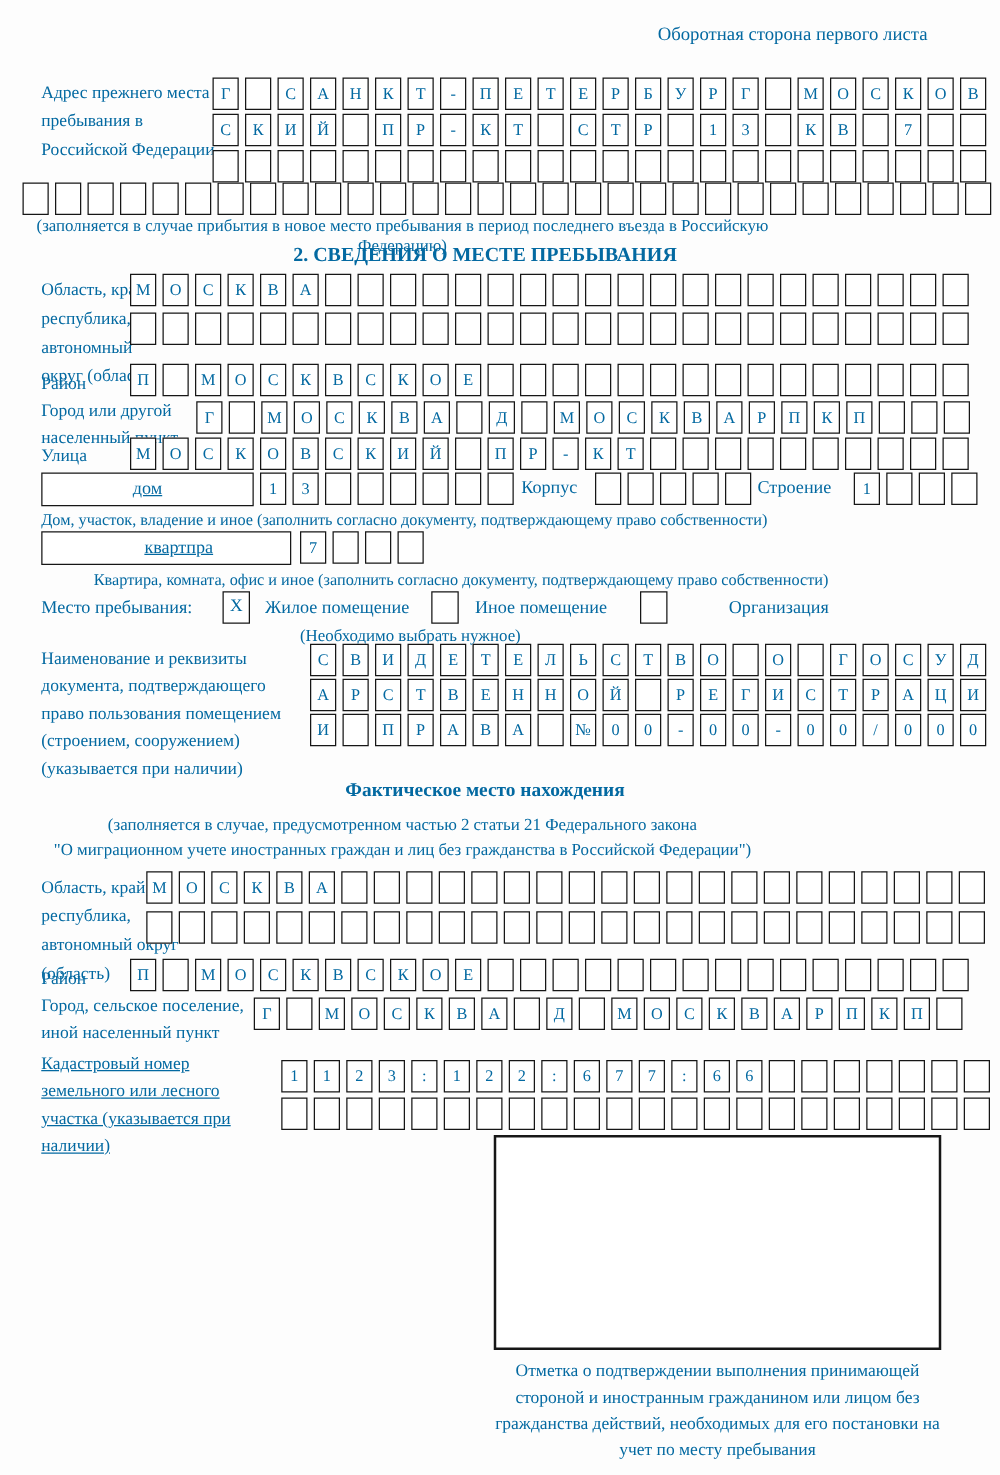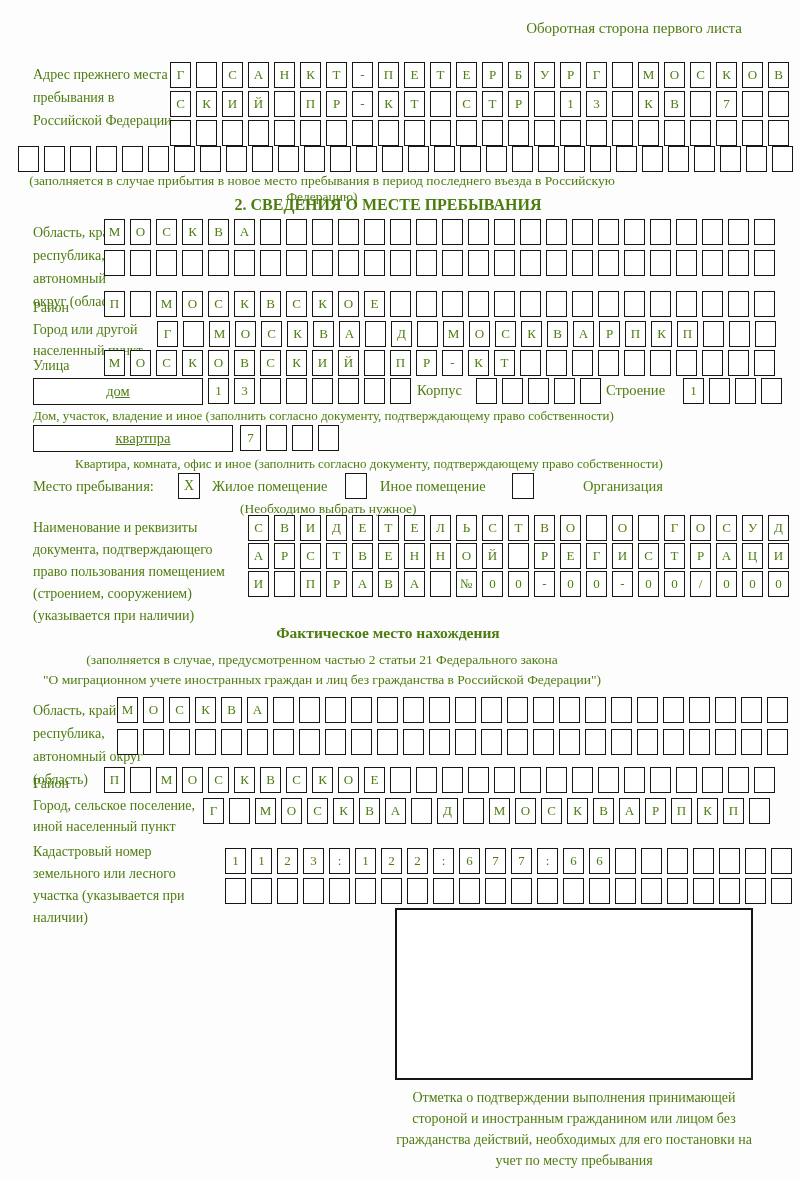--- a/index.html
+++ b/index.html
@@ -1,18 +1,18 @@
 <!DOCTYPE html>
 <html><head>
 <meta charset="utf-8">
 <style>
   html,body{margin:0;padding:0;background:#ffffff;}
   #form{
     position:relative;width:800px;height:1180px;background:#fdfdfd;
-    font-family:"Liberation Serif","DejaVu Serif",serif;color:#4d7c0f;overflow:hidden;
+    font-family:"Liberation Serif","DejaVu Serif",serif;color:#0369a1;overflow:hidden;
   }
   .abs{position:absolute;}
   .lbl{font-size:14px;line-height:23px;}
   .lbl2{font-size:14px;line-height:21px;}
   .cap{font-size:13px;white-space:nowrap;}
   .note{font-size:13.5px;text-align:center;width:644px;left:0;}
   .title{font-size:16px;font-weight:bold;text-align:center;width:776px;left:0;}
   .cellrow{display:flex;gap:5px;}
   .cell{
     width:21px;height:26px;box-sizing:border-box;border:1.7px solid #161616;
@@ -524,21 +524,21 @@
       <span class="cell">К</span>
       <span class="cell">В</span>
       <span class="cell">А</span>
       <span class="cell">Р</span>
       <span class="cell">П</span>
       <span class="cell">К</span>
       <span class="cell">П</span>
       <span class="cell"></span>
     </div>
 
-  <div class="abs" style="left:33px;top:841px;width:172px;font-size:14px;line-height:22px;">Кадастровый номер земельного или лесного участка (указывается при наличии)</div>
+  <div class="abs" style="left:33px;top:841px;width:172px;font-size:14px;line-height:22px;text-decoration:underline;">Кадастровый номер земельного или лесного участка (указывается при наличии)</div>
   <div class="abs cellrow" style="left:225px;top:848px;">
       <span class="cell">1</span>
       <span class="cell">1</span>
       <span class="cell">2</span>
       <span class="cell">3</span>
       <span class="cell">:</span>
       <span class="cell">1</span>
       <span class="cell">2</span>
       <span class="cell">2</span>
       <span class="cell">:</span>

